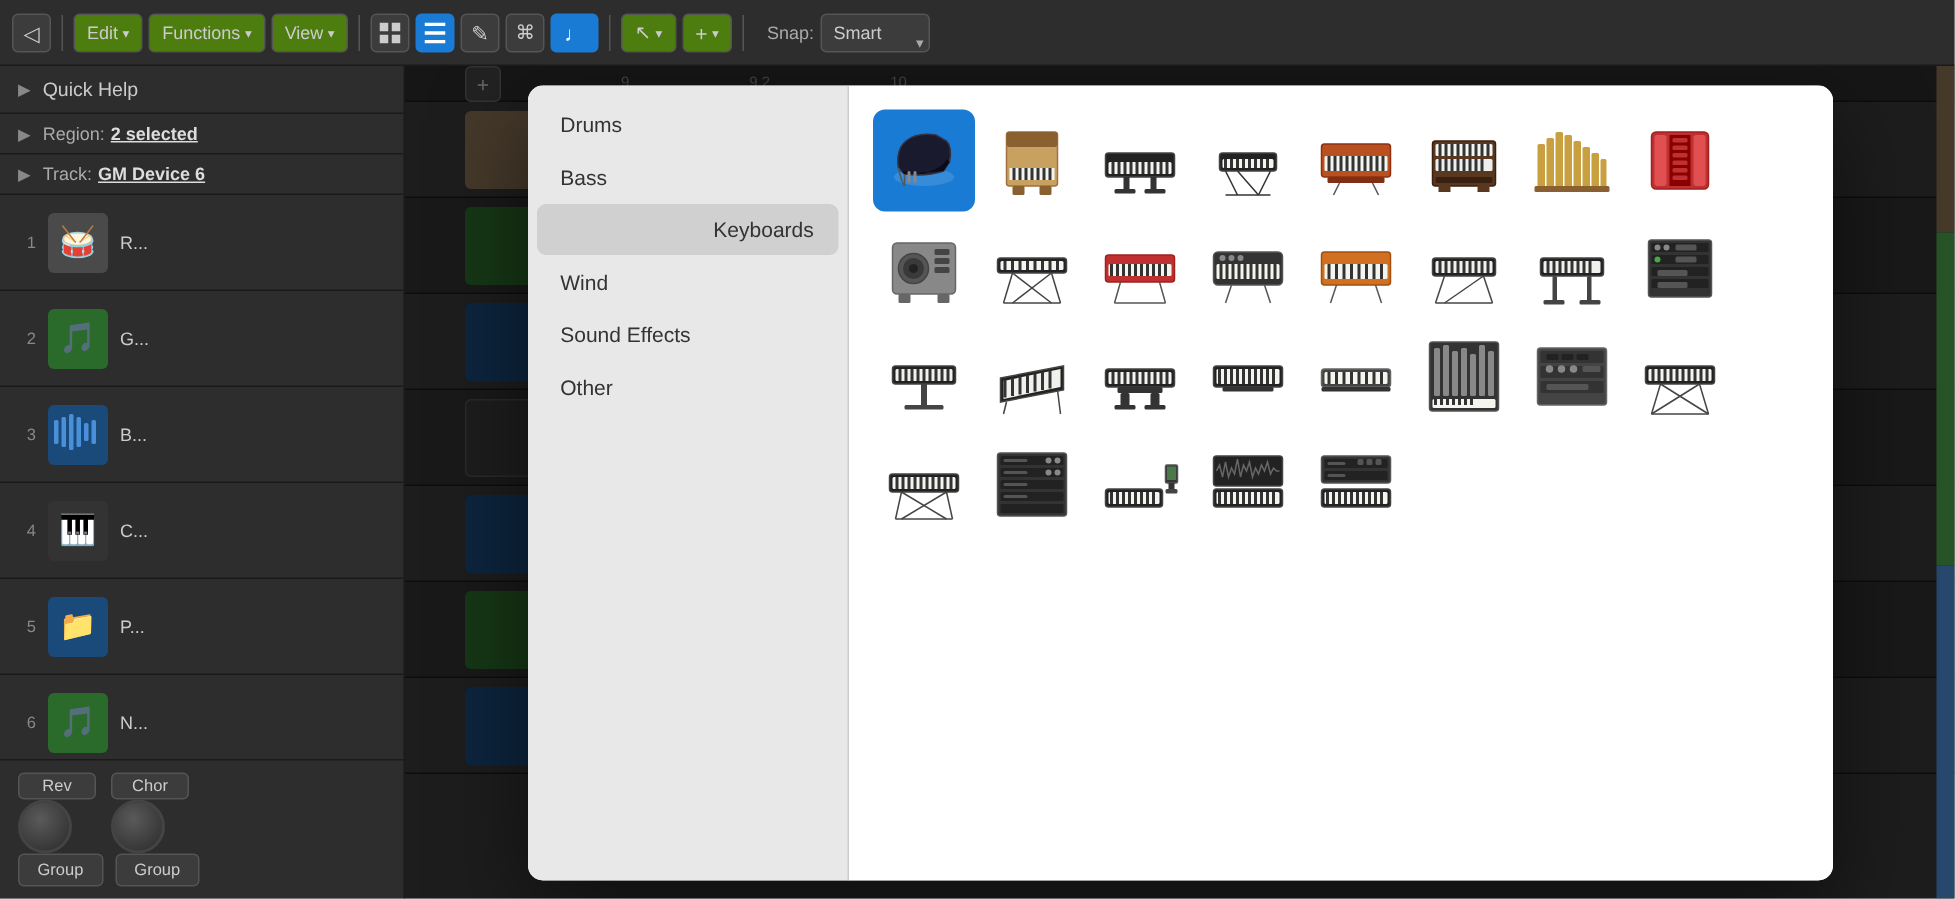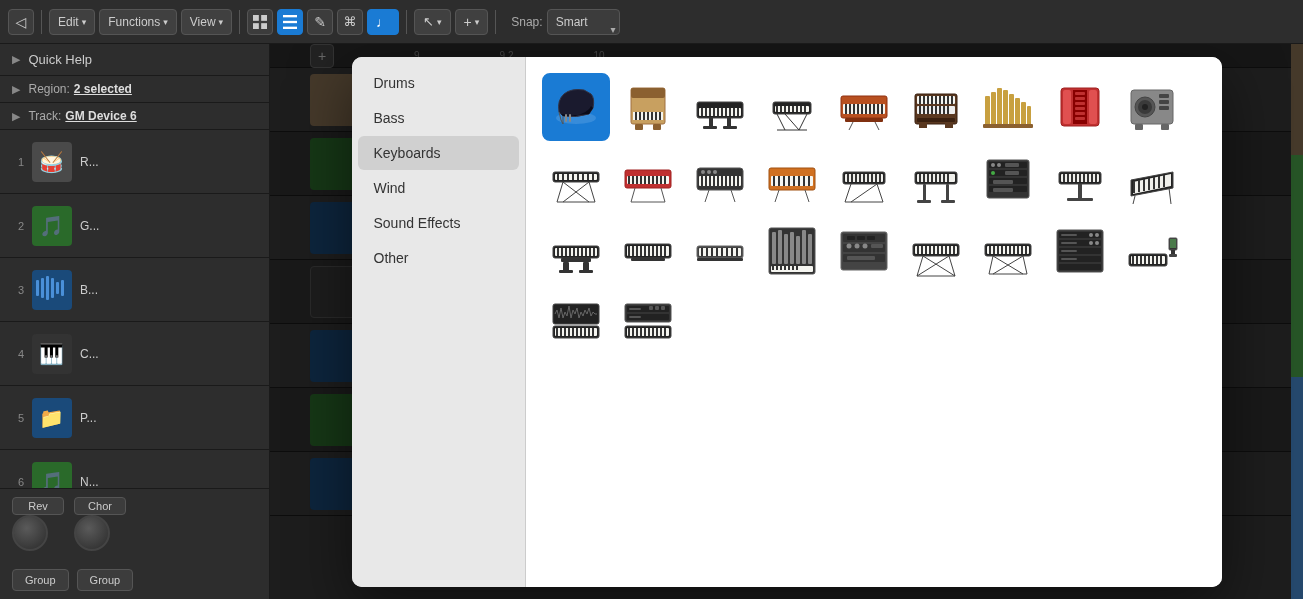--- a/index.html
+++ b/index.html
@@ -16,21 +16,21 @@
     .top-toolbar {
       height: 44px;
       background: #2d2d2d;
       display: flex;
       align-items: center;
       padding: 0 8px;
       gap: 4px;
       border-bottom: 1px solid #1a1a1a;
     }
     .toolbar-btn {
-      background: #404040;
+      background: #4d7c0f;
       border: 1px solid #555;
       border-radius: 4px;
       color: #ccc;
       font-size: 12px;
       padding: 3px 8px;
       cursor: pointer;
       display: flex;
       align-items: center;
       gap: 3px;
       height: 26px;
@@ -153,21 +153,21 @@
       white-space: nowrap;
       overflow: hidden;
       text-overflow: ellipsis;
     }
 
     
     .bottom-controls {
       padding: 8px 12px;
       display: flex;
       flex-direction: column;
-      gap: 18px;
+      gap: 0;
       border-top: 1px solid #1a1a1a;
     }
     .control-btn {
       background: #3c3c3c;
       border: 1px solid #555;
       border-radius: 4px;
       color: #ccc;
       font-size: 11px;
       padding: 2px 8px;
       cursor: pointer;
@@ -225,37 +225,38 @@
       border-radius: 10px;
       width: 870px;
       height: 530px;
       display: flex;
       overflow: hidden;
       box-shadow: 0 20px 60px rgba(0,0,0,0.5);
     }
 
     
     .modal-sidebar {
-      width: 174px;
+      width: 214px;
       background: #e8e8e8;
       border-right: 1px solid #ccc;
       padding: 8px 0;
       flex-shrink: 0;
     }
     .sidebar-item {
       padding: 9px 16px;
       font-size: 14px;
       color: #333;
       cursor: pointer;
       border-radius: 6px;
       margin: 1px 6px;
     }
     .sidebar-item.active {
       background: #d0d0d0;
       font-weight: 500;
+      text-align: right;
     }
 
     
     .modal-content {
       flex: 1;
       background: white;
       padding: 16px;
       overflow-y: auto;
     }
     .icon-cell {

